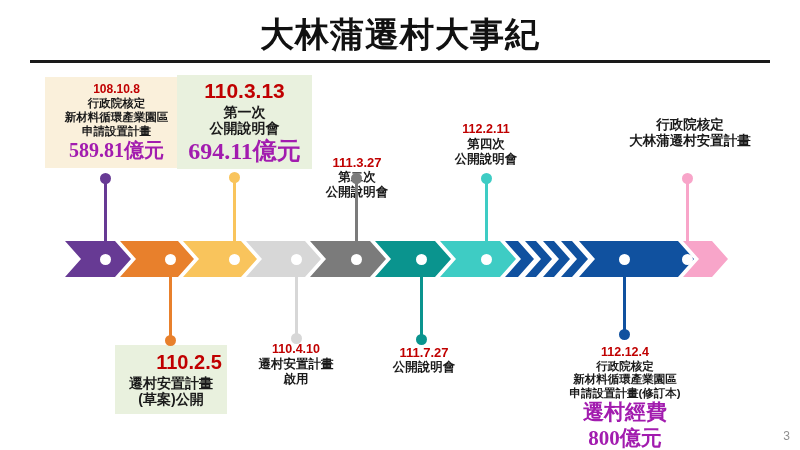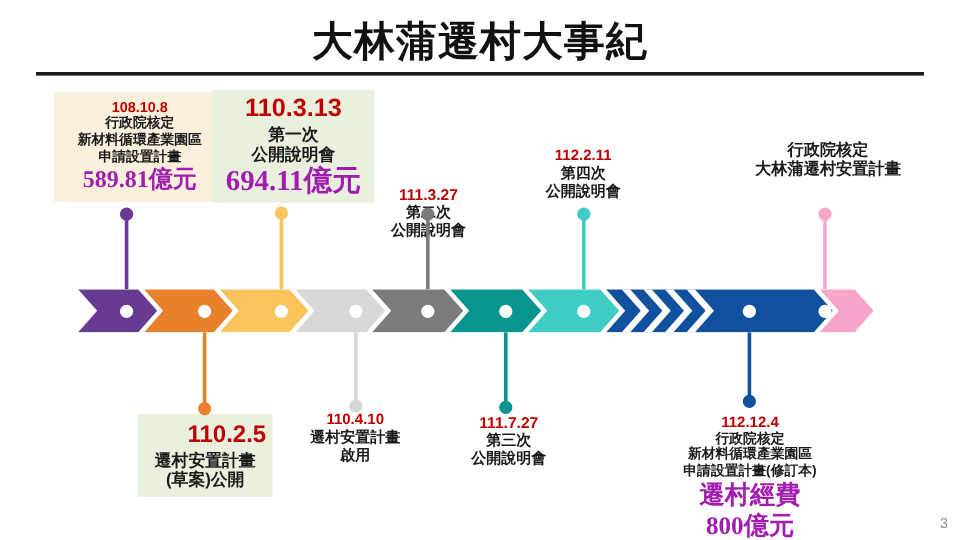--- a/index.html
+++ b/index.html
@@ -123,21 +123,20 @@
   </div>
 
   <div class="event e7">
     <div class="date">110.4.10</div>
     <div class="line">遷村安置計畫</div>
     <div class="line">啟用</div>
   </div>
 
   <div class="event e8">
     <div class="date">111.7.27</div>
-    <div class="line">第三次</div>
     <div class="line">公開說明會</div>
   </div>
 
   <div class="event e9">
     <div class="date">112.12.4</div>
     <div class="line">行政院核定</div>
     <div class="line">新材料循環產業園區</div>
     <div class="line">申請設置計畫(修訂本)</div>
     <div class="amount">遷村經費</div>
     <div class="amount">800億元</div>

